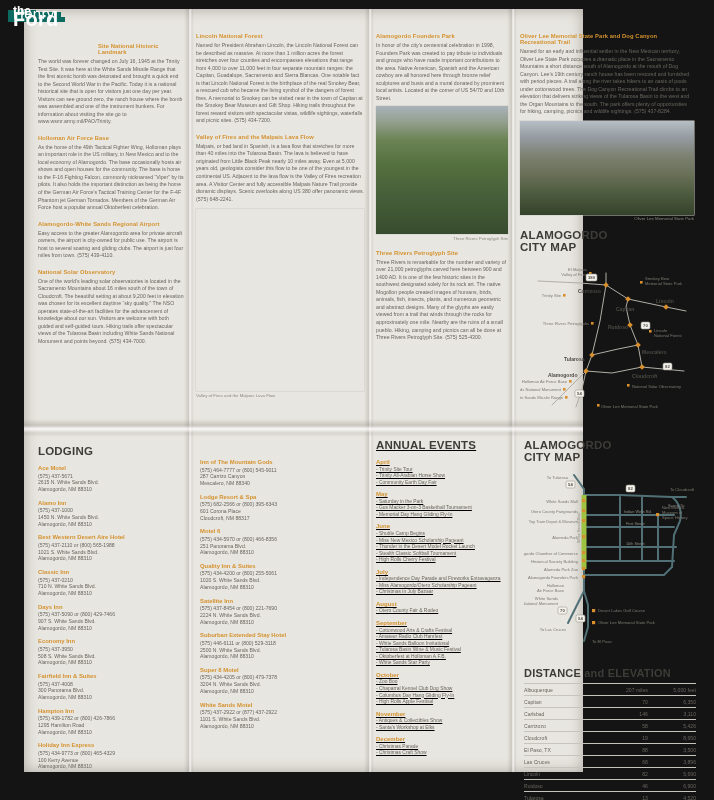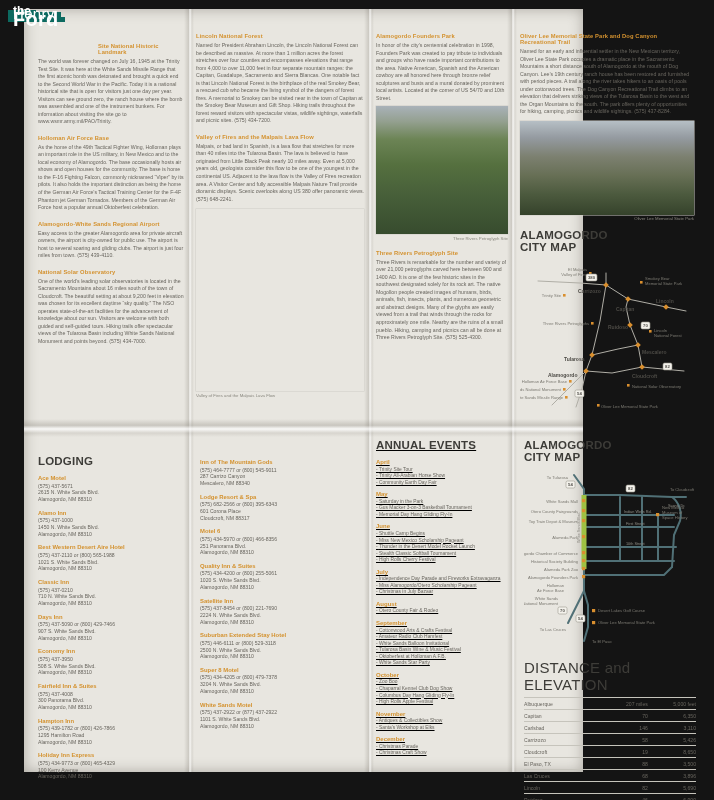--- a/index.html
+++ b/index.html
@@ -18,21 +18,21 @@
   .logo div{background:#0c6a60;color:#fff;display:table;padding:2px 6px 3px 5px;}
   .logo .l1{font-size:12px;font-weight:bold;padding:1px 5px 1px 5px;}
   .logo .l2{font-size:15px;font-weight:normal;letter-spacing:.3px;}
   .logo .l3{font-size:20px;font-weight:bold;letter-spacing:.3px;}
   
   .panel{position:absolute;}
   .p1{left:14px;top:18px;width:146px;}
   .p2{left:172px;top:18px;width:168px;}
   .p3{left:352px;top:18px;width:132px;}
   .p4{left:496px;top:18px;width:174px;}
-  .b1{left:14px;top:446px;width:146px;}
+  .b1{left:14px;top:436px;width:146px;}
   .b2{left:176px;top:430px;width:160px;}
   .b3{left:352px;top:430px;width:140px;text-decoration:underline;}
   .b4{left:500px;top:430px;width:172px;}
   .panel h3{font-size:5.8px;font-weight:bold;color:#d4922f;margin:9px 0 3px 0;letter-spacing:.1px;}
   .panel h3.first{margin-top:6px;}
   .panel h3.indent{margin-left:60px;margin-top:16px;}
   .panel p{font-size:5.2px;line-height:1.45;color:#68655e;margin:0 0 3px 0;}
   .bigtitle{font-size:11.5px;font-weight:bold;color:#3d3c38;letter-spacing:.2px;line-height:1.05;margin:0 0 8px 0;}
   
   .photo{width:100%;box-shadow:0 0 0 .5px #cfcdc6;}
@@ -51,21 +51,21 @@
   .ev-item{font-size:4.9px;line-height:1.34;color:#68655e;}
   .ev-item::before{content:"- ";}
   
   .mapblock{margin-top:8px;}
   svg text{font-family:"Liberation Sans",sans-serif;}
   .town{font-size:5px;font-weight:bold;fill:#4c4a45;}
   .site{font-size:4.1px;fill:#7c7a72;}
   .street{font-size:3.8px;fill:#8e8c84;}
   .shield-t{font-size:4.3px;font-weight:bold;fill:#55534e;}
   
-  .dist-title{font-size:15px;font-weight:normal;color:#3d3c38;letter-spacing:.2px;margin:8px 0 4px 0;}
+  .dist-title{font-size:11px;font-weight:bold;color:#3d3c38;letter-spacing:.2px;margin:16px 0 4px 0;}
   .drow{display:flex;font-size:5.1px;color:#68655e;border-top:.5px solid #c6c4bc;padding:2.6px 0 2.4px 0;}
   .drow .c1{width:46%;}
   .drow .c2{width:26%;text-align:right;}
   .drow .c3{width:28%;text-align:right;}
   .website{font-size:6px;font-weight:bold;color:#d4922f;text-align:center;letter-spacing:.4px;margin-top:5px;}
 </style>
 </head>
 <body>
 
 <div class="stage">

